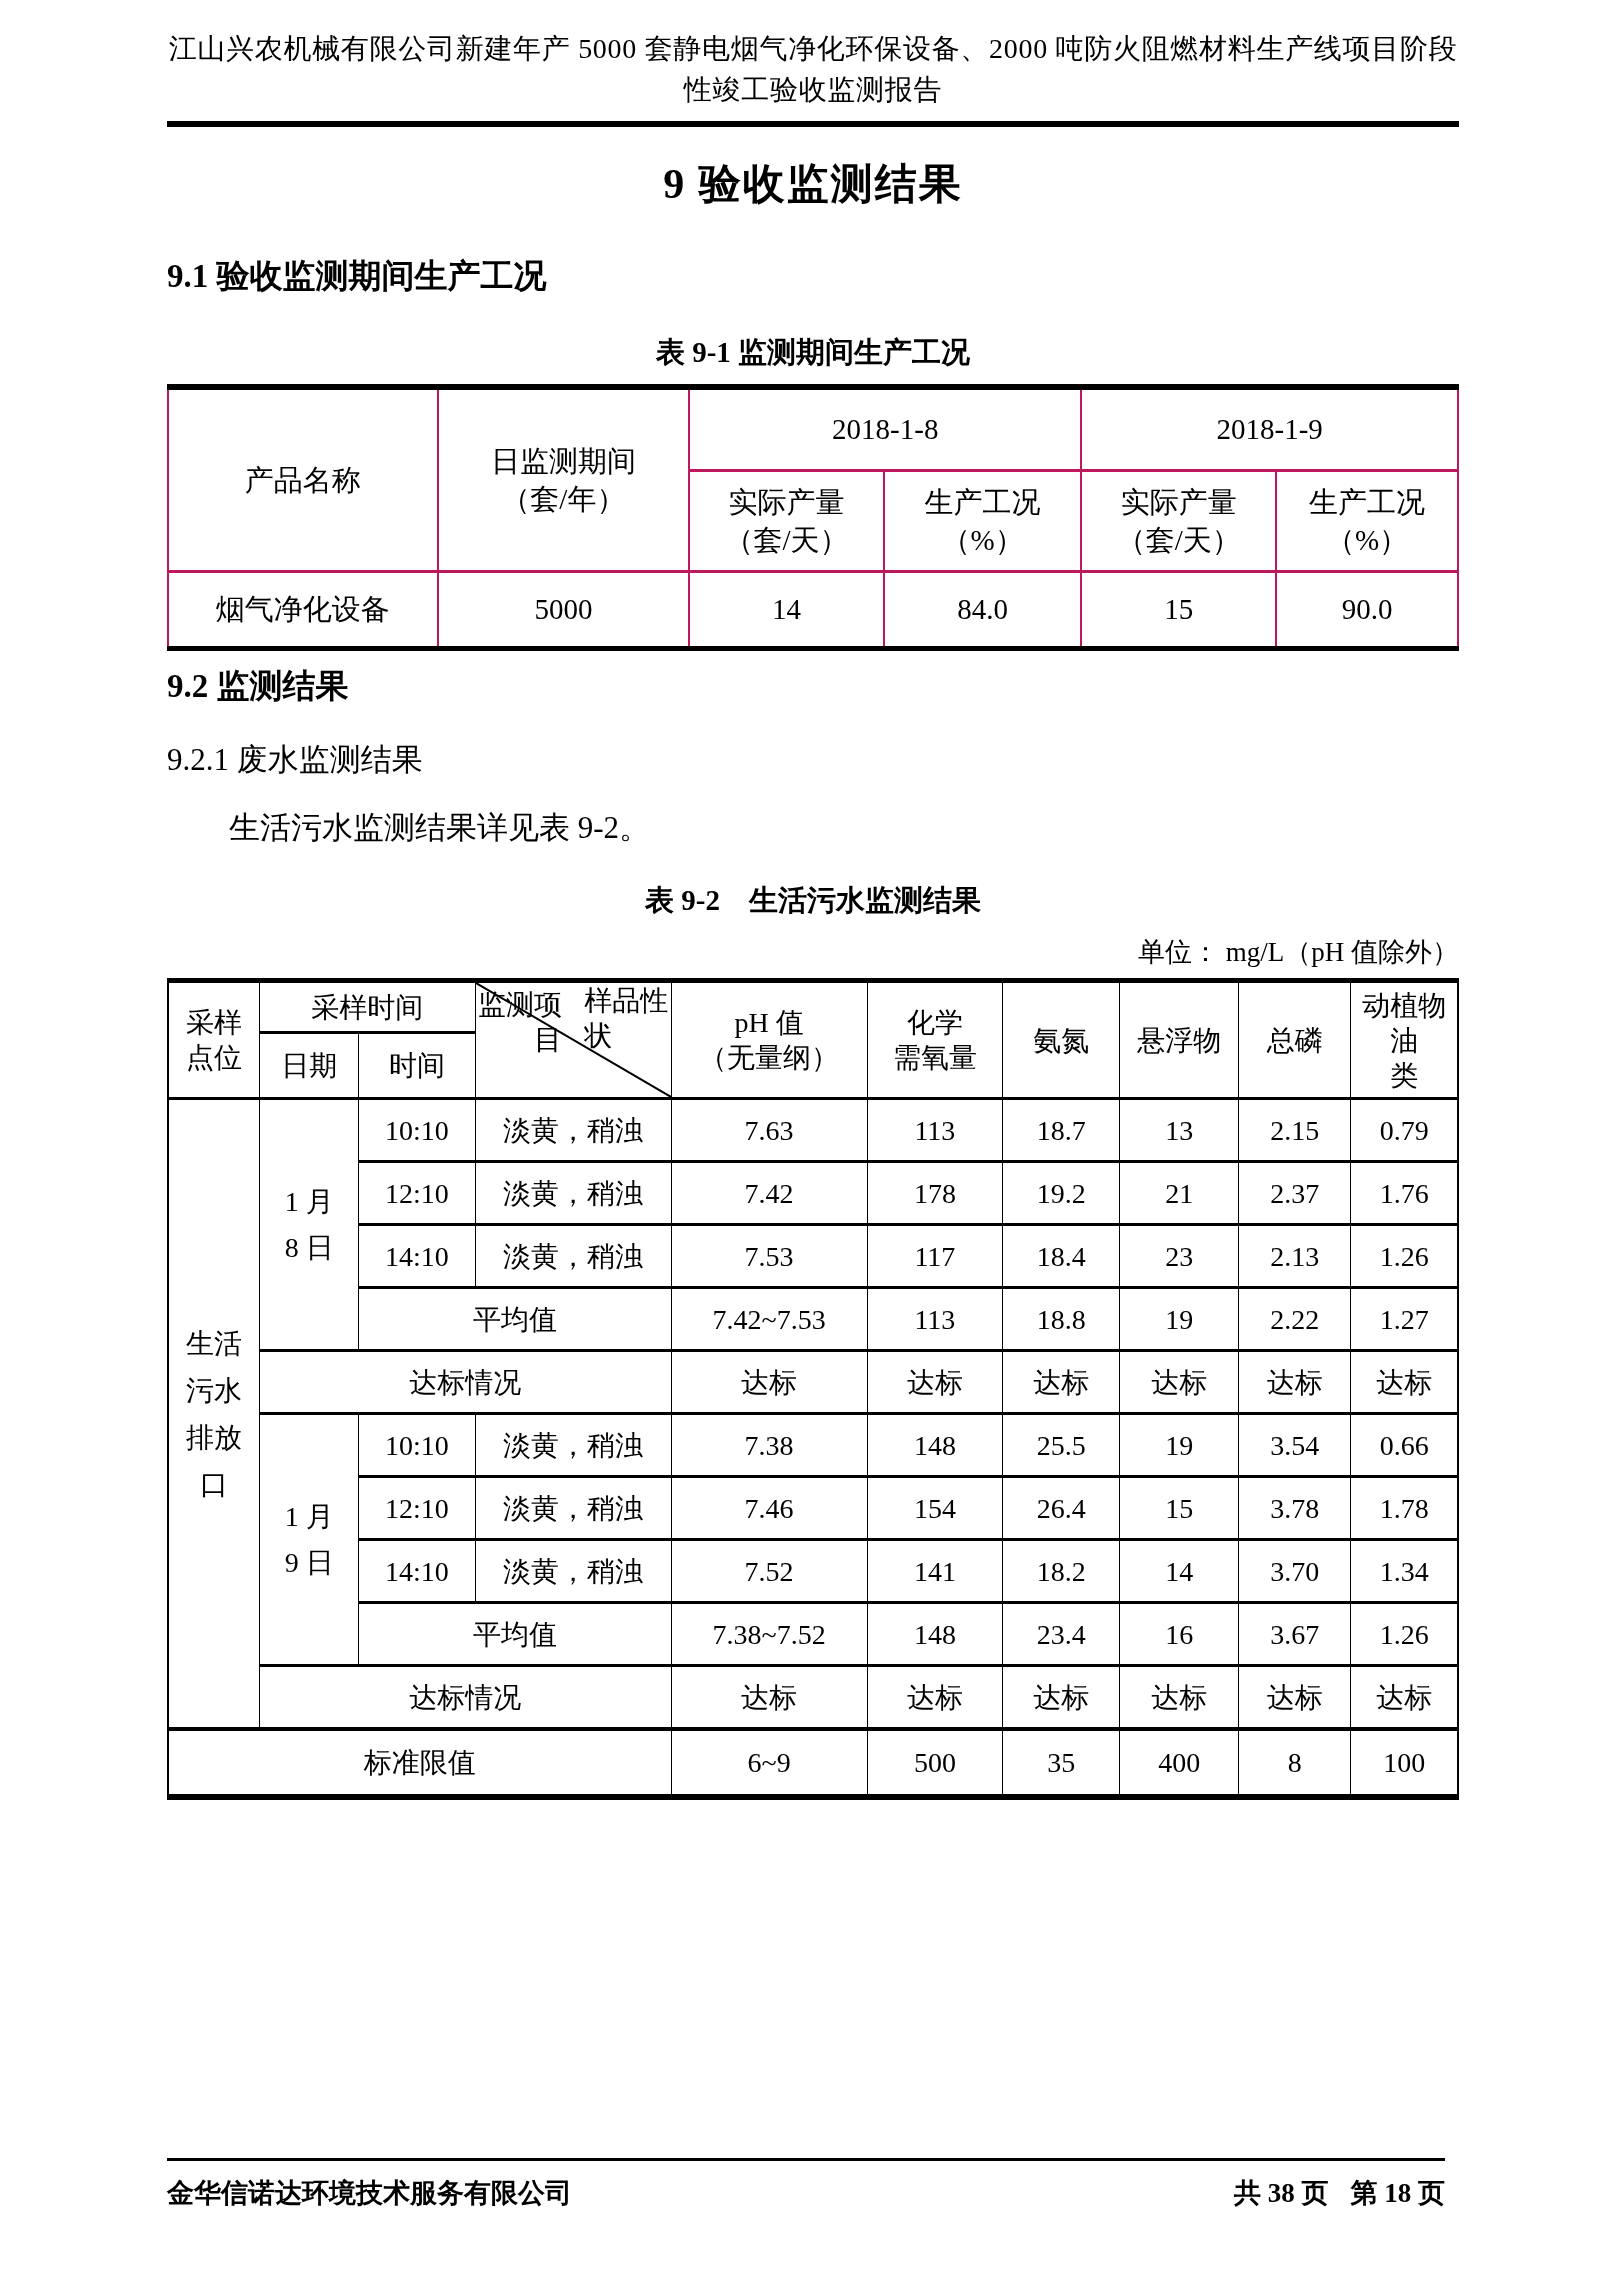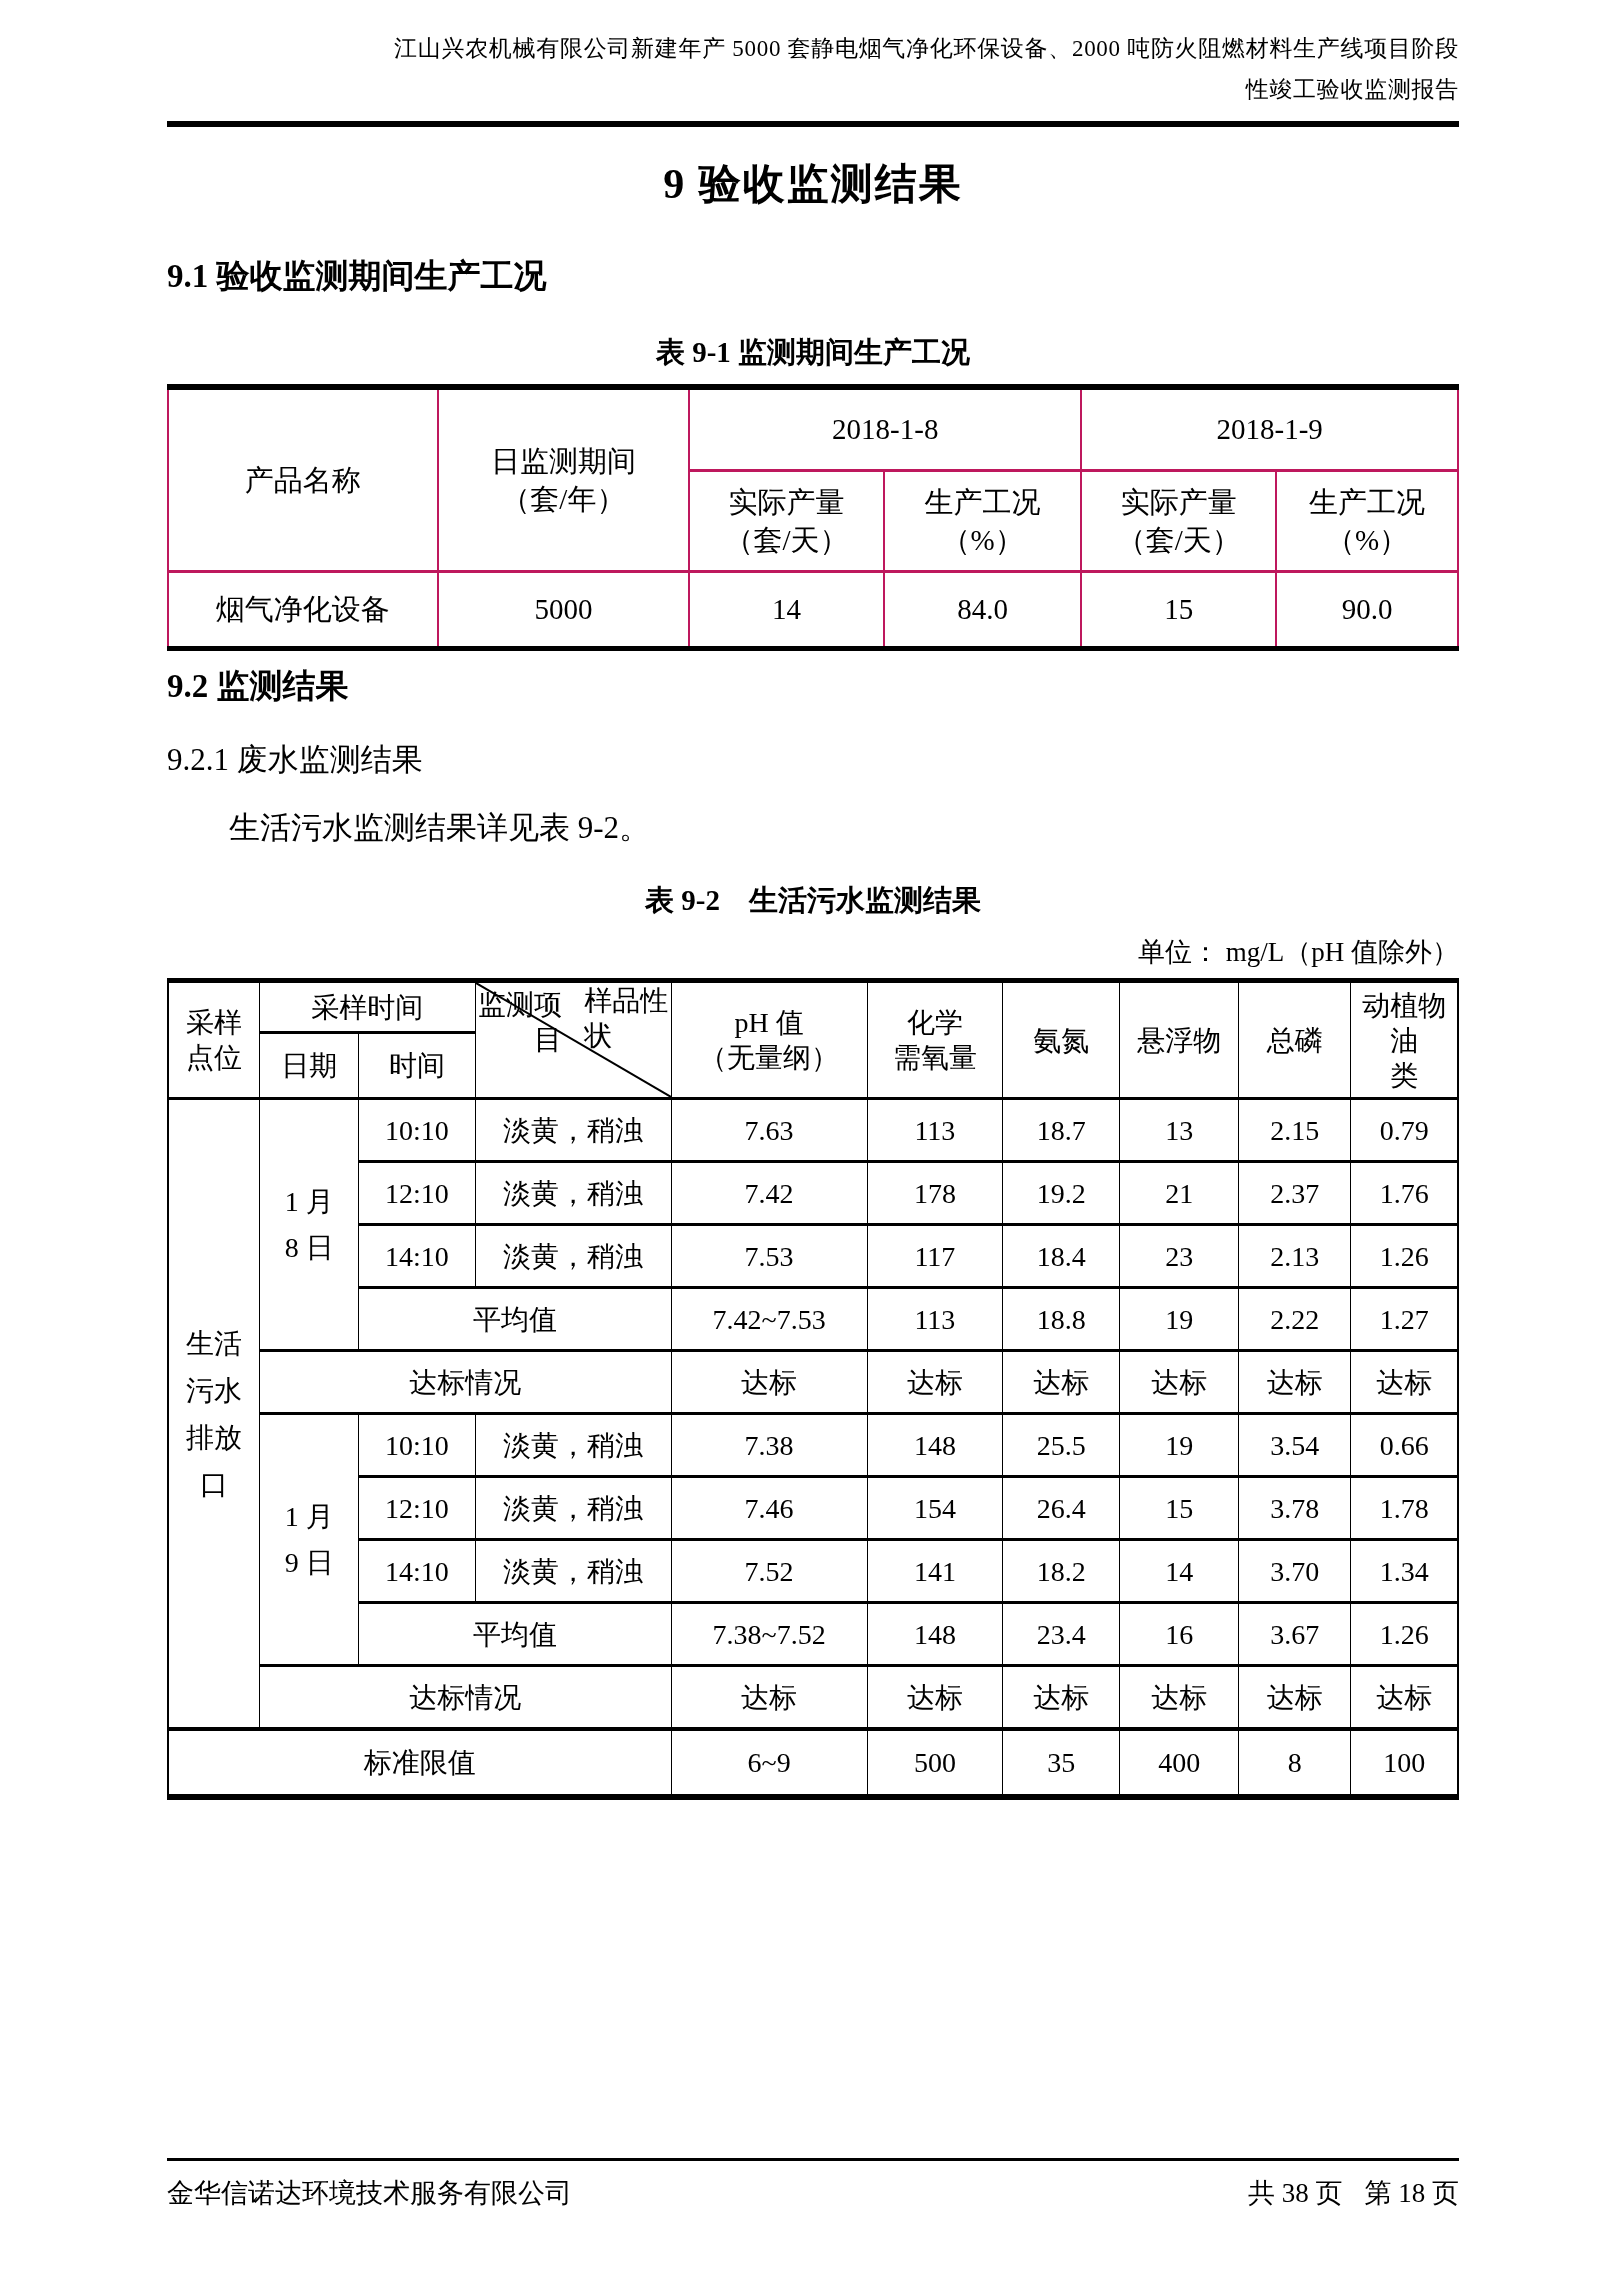--- a/index.html
+++ b/index.html
@@ -3,21 +3,21 @@
 <meta charset="utf-8">
 <style>
   html,body{margin:0;padding:0;background:#ffffff;}
   .page{
     width:1623px;height:2295px;background:#fff;color:#000;
     font-family:"Liberation Serif","DejaVu Serif",serif;
     position:relative;box-sizing:border-box;
     padding:27.5px 164px 0 167px;overflow:hidden;
   }
   
-  .doc-header{font-size:23px;line-height:41px;text-align:right;letter-spacing:0.7px;}
+  .doc-header{font-size:28px;line-height:41px;text-align:center;letter-spacing:0.7px;}
   .doc-header .hl{display:block;}
   .header-rule{height:5.9px;background:#000;margin-top:11.8px;}
   
   .h1-title{font-size:42px;font-weight:700;text-align:center;margin:29px 0 0;letter-spacing:2px;}
   .h2-sec{font-size:33px;font-weight:700;margin:0;}
   .s91{margin-top:42px;}
   .s92{margin-top:13px;}
   .h3-sec{font-size:31px;font-weight:400;margin:30px 0 0;}
   .par{font-size:31px;line-height:63px;text-align:justify;text-indent:2em;margin:19.6px 0 0;}
   .par2{font-size:31px;line-height:39px;text-indent:2em;margin:27.5px 0 0;text-align:left;}
@@ -48,21 +48,21 @@
   #table2 td.site-cell span{display:block;line-height:47px;}
   #table2 td.date-cell span{display:block;line-height:46px;}
   
   td.diag{position:relative;padding:0;}
   .diag-svg{position:absolute;left:0;top:0;width:100%;height:100%;display:block;}
   .diag-inner{position:absolute;left:0;top:0;right:0;bottom:0;
     display:flex;flex-direction:row;justify-content:space-between;}
   .diag-top{text-align:right;padding:3.9px 10.5px 0 0;}
   .diag-bottom{text-align:left;padding:0 0 6.5px 11.8px;}
   
-  .page-footer{position:absolute;left:167px;right:164px;bottom:84px;}
+  .page-footer{position:absolute;left:167px;right:178px;bottom:84px;font-weight:bold;}
   .footer-rule{height:2.6px;background:#000;}
   .footer-line{display:flex;justify-content:space-between;align-items:baseline;margin-top:14.4px;font-size:27px;}
   .footer-pages{display:flex;gap:22px;}
 </style>
 </head>
 <body>
 
 <div class="page">
 
   <div class="doc-header">

